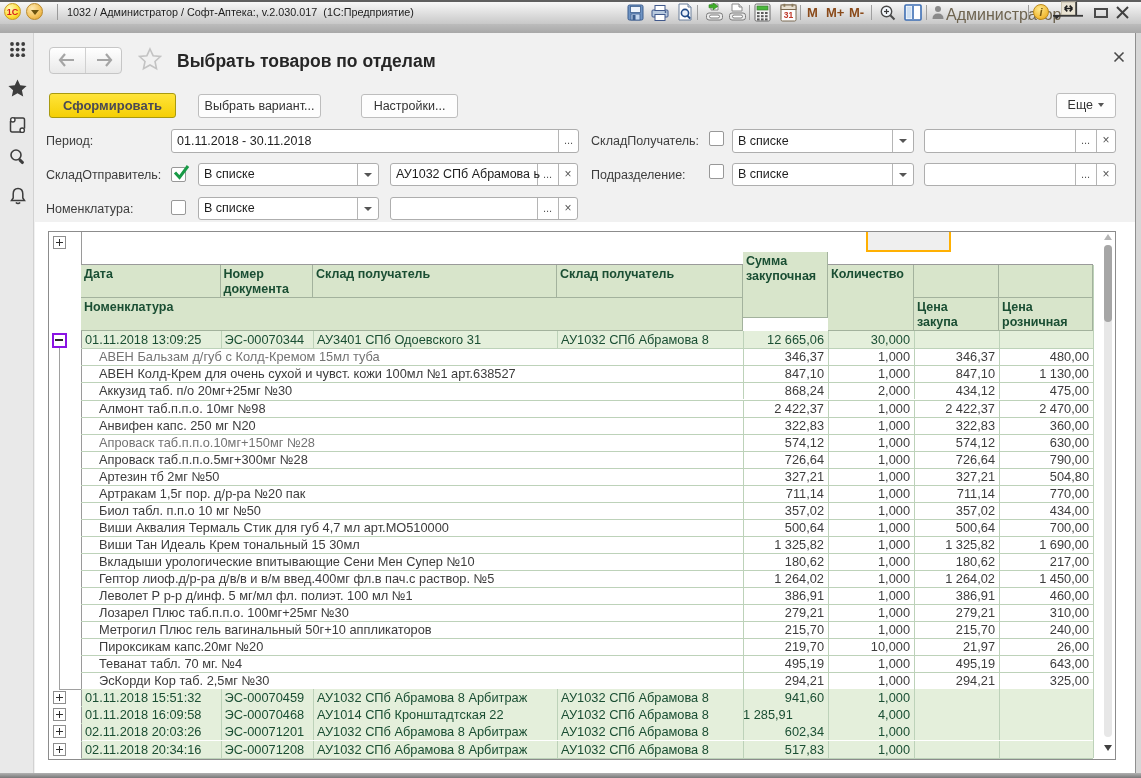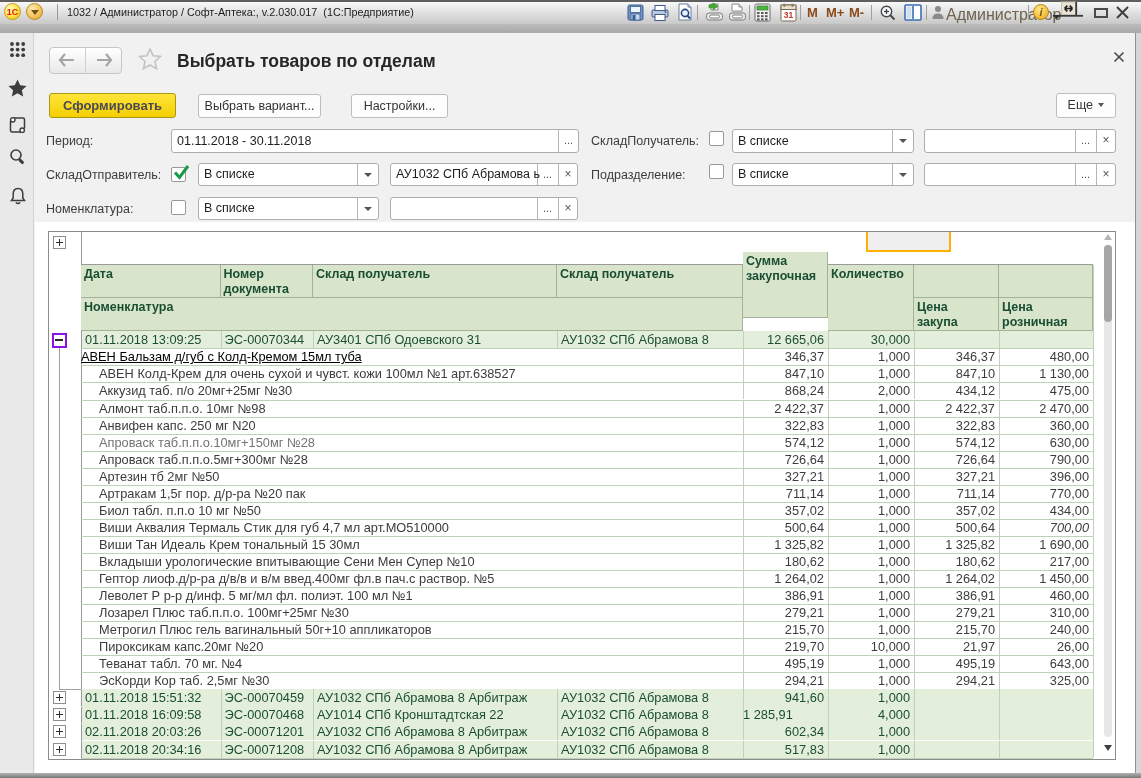--- a/index.html
+++ b/index.html
@@ -153,21 +153,21 @@
 <svg class="a" style="left:138px;top:47px" width="24" height="24">
     <path d="M12 2 L15.1 8.7 L22.4 9.5 L17 14.5 L18.5 21.7 L12 18 L5.5 21.7 L7 14.5 L1.6 9.5 L8.9 8.7 Z" fill="none" stroke="#c3c3c3" stroke-width="1.6"></path>
   </svg>
 <div class="a" style="left:177px;top:51px;font-size:17.5px;font-weight:bold;color:#262626">Выбрать товаров по отделам</div>
 <svg class="a" style="left:1113px;top:51px" width="12" height="12">
     <line x1="1.5" y1="1.5" x2="10.5" y2="10.5" stroke="#4a4a4a" stroke-width="1.6"></line>
     <line x1="10.5" y1="1.5" x2="1.5" y2="10.5" stroke="#4a4a4a" stroke-width="1.6"></line>
   </svg>
 <div class="a" style="left:49px;top:93px;width:127px;height:25px;background:linear-gradient(#ffe43a,#f5cf05);border:1px solid #a89a10;border-radius:3px;font-size:13px;font-weight:bold;color:#4a4a55;text-align:center;line-height:23px">Сформировать</div>
 <div class="btn" style="left:198px;top:94px;width:123px;height:24px;line-height:22px">Выбрать вариант...</div>
-<div class="btn" style="left:351px;top:94px;width:97px;height:24px;line-height:22px">Настройки...</div>
+<div class="btn" style="left:361px;top:94px;width:97px;height:24px;line-height:22px">Настройки...</div>
 <div class="btn" style="left:1056px;top:93px;width:60px;height:25px;line-height:23px">Еще <span style="display:inline-block;width:0;height:0;border-left:3.5px solid transparent;border-right:3.5px solid transparent;border-top:4px solid #555;vertical-align:2px;margin-left:2px"></span></div>
 <div class="lbl" style="left:46px;top:134px">Период:</div>
 <div class="inp" style="left:171px;top:129px;width:408px;height:24px"></div>
 <div class="div" style="left:558px;top:130px;height:22px"></div>
 <div class="a" style="left:558px;top:134px;width:21px;text-align:center;font-size:11px;color:#555">...</div>
 <div class="cell" style="left:177px;top:133.5px;width:385px;font-size:12.5px;color:#1e1e1e">01.11.2018 - 30.11.2018</div>
 <div class="lbl" style="left:591px;top:134px">СкладПолучатель:</div>
 <div class="cb" style="left:709px;top:131px"></div>
 <div class="inp" style="left:732px;top:129px;width:182px;height:24px"></div>
 <div class="div" style="left:892px;top:130px;height:22px"></div>
@@ -242,21 +242,21 @@
 <div class="cell" style="left:743px;top:331.3px;width:85px;height:17.05px;font-size:12.8px;line-height:17.05px;color:#1a4e33;text-align:right;padding-right:4px;">12 665,06</div>
 <div class="cell" style="left:828px;top:331.3px;width:86px;height:17.05px;font-size:12.8px;line-height:17.05px;color:#1a4e33;text-align:right;padding-right:4px;">30,000</div>
 <div class="a" style="left:220.5px;top:331.3px;width:1px;height:17.05px;background:#bdd2b9"></div>
 <div class="a" style="left:313px;top:331.3px;width:1px;height:17.05px;background:#bdd2b9"></div>
 <div class="a" style="left:557px;top:331.3px;width:1px;height:17.05px;background:#bdd2b9"></div>
 <div class="a" style="left:743px;top:331.3px;width:1px;height:17.05px;background:#bdd2b9"></div>
 <div class="a" style="left:828px;top:331.3px;width:1px;height:17.05px;background:#bdd2b9"></div>
 <div class="a" style="left:914px;top:331.3px;width:1px;height:17.05px;background:#bdd2b9"></div>
 <div class="a" style="left:999px;top:331.3px;width:1px;height:17.05px;background:#bdd2b9"></div>
 <div class="a" style="left:81px;top:348.35px;width:1012px;height:1px;background:#bdd2b9"></div>
-<div class="cell" style="left:81px;top:348.35px;width:662px;height:17.05px;font-size:12.8px;line-height:17.05px;color:#000000;text-decoration:underline;">АВЕН Бальзам д/губ с Колд-Кремом 15мл туба</div>
+<div class="cell" style="left:81px;top:348.35px;width:662px;height:17.05px;font-size:12.8px;line-height:17.05px;color:#737373;padding-left:18px;">АВЕН Бальзам д/губ с Колд-Кремом 15мл туба</div>
 <div class="cell" style="left:743px;top:348.35px;width:85px;height:17.05px;font-size:12.8px;line-height:17.05px;color:#3c3c3c;text-align:right;padding-right:4px;">346,37</div>
 <div class="cell" style="left:828px;top:348.35px;width:86px;height:17.05px;font-size:12.8px;line-height:17.05px;color:#3c3c3c;text-align:right;padding-right:4px;">1,000</div>
 <div class="cell" style="left:914px;top:348.35px;width:85px;height:17.05px;font-size:12.8px;line-height:17.05px;color:#3c3c3c;text-align:right;padding-right:4px;">346,37</div>
 <div class="cell" style="left:999px;top:348.35px;width:94px;height:17.05px;font-size:12.8px;line-height:17.05px;color:#3c3c3c;text-align:right;padding-right:4px;">480,00</div>
 <div class="a" style="left:743px;top:348.35px;width:1px;height:17.05px;background:#bdd2b9"></div>
 <div class="a" style="left:828px;top:348.35px;width:1px;height:17.05px;background:#bdd2b9"></div>
 <div class="a" style="left:914px;top:348.35px;width:1px;height:17.05px;background:#bdd2b9"></div>
 <div class="a" style="left:999px;top:348.35px;width:1px;height:17.05px;background:#bdd2b9"></div>
 <div class="a" style="left:81px;top:365.4px;width:1012px;height:1px;background:#bdd2b9"></div>
 <div class="cell" style="left:81px;top:365.4px;width:662px;height:17.05px;font-size:12.8px;line-height:17.05px;color:#3c3c3c;padding-left:18px;">АВЕН Колд-Крем для очень сухой и чувст. кожи 100мл №1 арт.638527</div>
@@ -316,21 +316,21 @@
 <div class="cell" style="left:999px;top:450.65px;width:94px;height:17.05px;font-size:12.8px;line-height:17.05px;color:#3c3c3c;text-align:right;padding-right:4px;">790,00</div>
 <div class="a" style="left:743px;top:450.65px;width:1px;height:17.05px;background:#bdd2b9"></div>
 <div class="a" style="left:828px;top:450.65px;width:1px;height:17.05px;background:#bdd2b9"></div>
 <div class="a" style="left:914px;top:450.65px;width:1px;height:17.05px;background:#bdd2b9"></div>
 <div class="a" style="left:999px;top:450.65px;width:1px;height:17.05px;background:#bdd2b9"></div>
 <div class="a" style="left:81px;top:467.7px;width:1012px;height:1px;background:#bdd2b9"></div>
 <div class="cell" style="left:81px;top:467.7px;width:662px;height:17.05px;font-size:12.8px;line-height:17.05px;color:#3c3c3c;padding-left:18px;">Артезин тб 2мг №50</div>
 <div class="cell" style="left:743px;top:467.7px;width:85px;height:17.05px;font-size:12.8px;line-height:17.05px;color:#3c3c3c;text-align:right;padding-right:4px;">327,21</div>
 <div class="cell" style="left:828px;top:467.7px;width:86px;height:17.05px;font-size:12.8px;line-height:17.05px;color:#3c3c3c;text-align:right;padding-right:4px;">1,000</div>
 <div class="cell" style="left:914px;top:467.7px;width:85px;height:17.05px;font-size:12.8px;line-height:17.05px;color:#3c3c3c;text-align:right;padding-right:4px;">327,21</div>
-<div class="cell" style="left:999px;top:467.7px;width:94px;height:17.05px;font-size:12.8px;line-height:17.05px;color:#3c3c3c;text-align:right;padding-right:4px;">396,00</div>
+<div class="cell" style="left:999px;top:467.7px;width:94px;height:17.05px;font-size:12.8px;line-height:17.05px;color:#3c3c3c;text-align:right;padding-right:4px;">504,80</div>
 <div class="a" style="left:743px;top:467.7px;width:1px;height:17.05px;background:#bdd2b9"></div>
 <div class="a" style="left:828px;top:467.7px;width:1px;height:17.05px;background:#bdd2b9"></div>
 <div class="a" style="left:914px;top:467.7px;width:1px;height:17.05px;background:#bdd2b9"></div>
 <div class="a" style="left:999px;top:467.7px;width:1px;height:17.05px;background:#bdd2b9"></div>
 <div class="a" style="left:81px;top:484.75px;width:1012px;height:1px;background:#bdd2b9"></div>
 <div class="cell" style="left:81px;top:484.75px;width:662px;height:17.05px;font-size:12.8px;line-height:17.05px;color:#3c3c3c;padding-left:18px;">Артракам 1,5г пор. д/р-ра №20 пак</div>
 <div class="cell" style="left:743px;top:484.75px;width:85px;height:17.05px;font-size:12.8px;line-height:17.05px;color:#3c3c3c;text-align:right;padding-right:4px;">711,14</div>
 <div class="cell" style="left:828px;top:484.75px;width:86px;height:17.05px;font-size:12.8px;line-height:17.05px;color:#3c3c3c;text-align:right;padding-right:4px;">1,000</div>
 <div class="cell" style="left:914px;top:484.75px;width:85px;height:17.05px;font-size:12.8px;line-height:17.05px;color:#3c3c3c;text-align:right;padding-right:4px;">711,14</div>
 <div class="cell" style="left:999px;top:484.75px;width:94px;height:17.05px;font-size:12.8px;line-height:17.05px;color:#3c3c3c;text-align:right;padding-right:4px;">770,00</div>
@@ -346,21 +346,21 @@
 <div class="cell" style="left:999px;top:501.8px;width:94px;height:17.05px;font-size:12.8px;line-height:17.05px;color:#3c3c3c;text-align:right;padding-right:4px;">434,00</div>
 <div class="a" style="left:743px;top:501.8px;width:1px;height:17.05px;background:#bdd2b9"></div>
 <div class="a" style="left:828px;top:501.8px;width:1px;height:17.05px;background:#bdd2b9"></div>
 <div class="a" style="left:914px;top:501.8px;width:1px;height:17.05px;background:#bdd2b9"></div>
 <div class="a" style="left:999px;top:501.8px;width:1px;height:17.05px;background:#bdd2b9"></div>
 <div class="a" style="left:81px;top:518.85px;width:1012px;height:1px;background:#bdd2b9"></div>
 <div class="cell" style="left:81px;top:518.85px;width:662px;height:17.05px;font-size:12.8px;line-height:17.05px;color:#3c3c3c;padding-left:18px;">Виши Аквалия Термаль Стик для губ 4,7 мл арт.MO510000</div>
 <div class="cell" style="left:743px;top:518.85px;width:85px;height:17.05px;font-size:12.8px;line-height:17.05px;color:#3c3c3c;text-align:right;padding-right:4px;">500,64</div>
 <div class="cell" style="left:828px;top:518.85px;width:86px;height:17.05px;font-size:12.8px;line-height:17.05px;color:#3c3c3c;text-align:right;padding-right:4px;">1,000</div>
 <div class="cell" style="left:914px;top:518.85px;width:85px;height:17.05px;font-size:12.8px;line-height:17.05px;color:#3c3c3c;text-align:right;padding-right:4px;">500,64</div>
-<div class="cell" style="left:999px;top:518.85px;width:94px;height:17.05px;font-size:12.8px;line-height:17.05px;color:#3c3c3c;text-align:right;padding-right:4px;font-style:italic;">700,00</div>
+<div class="cell" style="left:999px;top:518.85px;width:94px;height:17.05px;font-size:12.8px;line-height:17.05px;color:#3c3c3c;text-align:right;padding-right:4px;">700,00</div>
 <div class="a" style="left:743px;top:518.85px;width:1px;height:17.05px;background:#bdd2b9"></div>
 <div class="a" style="left:828px;top:518.85px;width:1px;height:17.05px;background:#bdd2b9"></div>
 <div class="a" style="left:914px;top:518.85px;width:1px;height:17.05px;background:#bdd2b9"></div>
 <div class="a" style="left:999px;top:518.85px;width:1px;height:17.05px;background:#bdd2b9"></div>
 <div class="a" style="left:81px;top:535.9px;width:1012px;height:1px;background:#bdd2b9"></div>
 <div class="cell" style="left:81px;top:535.9px;width:662px;height:17.05px;font-size:12.8px;line-height:17.05px;color:#3c3c3c;padding-left:18px;">Виши Тан Идеаль Крем тональный 15 30мл</div>
 <div class="cell" style="left:743px;top:535.9px;width:85px;height:17.05px;font-size:12.8px;line-height:17.05px;color:#3c3c3c;text-align:right;padding-right:4px;">1 325,82</div>
 <div class="cell" style="left:828px;top:535.9px;width:86px;height:17.05px;font-size:12.8px;line-height:17.05px;color:#3c3c3c;text-align:right;padding-right:4px;">1,000</div>
 <div class="cell" style="left:914px;top:535.9px;width:85px;height:17.05px;font-size:12.8px;line-height:17.05px;color:#3c3c3c;text-align:right;padding-right:4px;">1 325,82</div>
 <div class="cell" style="left:999px;top:535.9px;width:94px;height:17.05px;font-size:12.8px;line-height:17.05px;color:#3c3c3c;text-align:right;padding-right:4px;">1 690,00</div>

